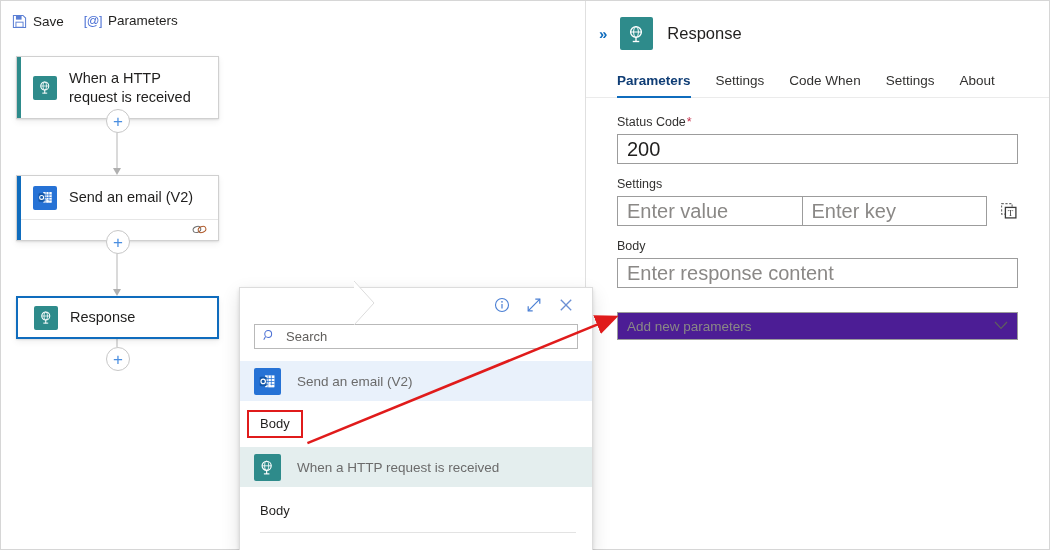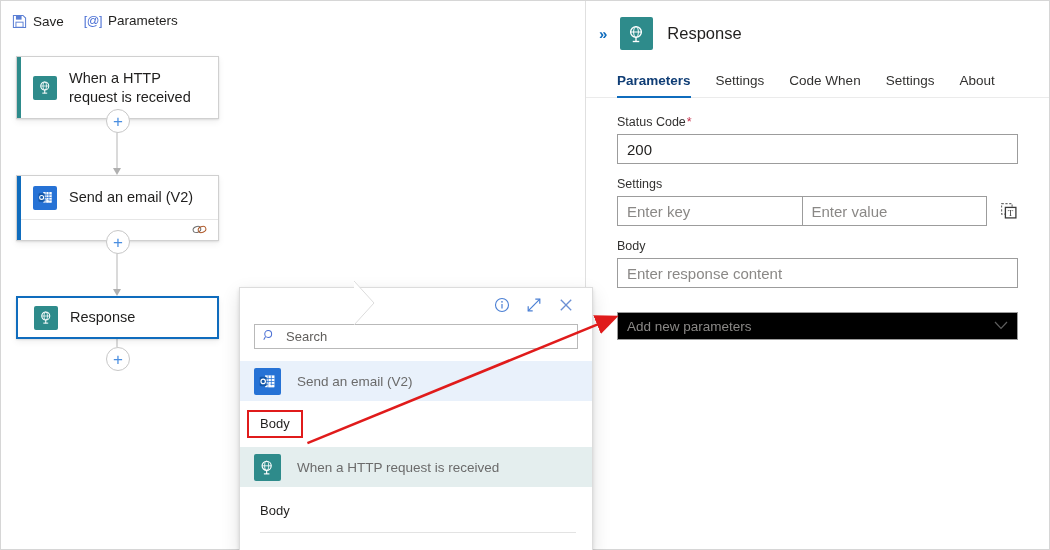--- a/index.html
+++ b/index.html
@@ -62,31 +62,31 @@
 
   .tabs{display:flex;gap:25px;padding:23px 0 0 31px;border-bottom:1px solid #ebebeb;margin:0 0 0 0;}
   .tab{font-size:13.5px;color:#323130;padding-bottom:9px;cursor:pointer;position:relative;}
   .tab.active{font-weight:bold;color:#0f3d75;}
   .tab.active::after{content:"";position:absolute;left:0;right:0;bottom:-1px;height:2.5px;background:#0f6cbd;}
 
   .form{padding:17px 31px 0 31px;}
   .flabel{font-size:12.5px;color:#323130;margin-bottom:5px;display:flex;gap:1px;align-items:center;}
   .req{color:#c4314b;font-size:12.5px;}
   .fld{width:100%;height:30px;border:1px solid #9c9c9c;box-sizing:border-box;
-    font-size:15px;color:#201f1e;padding:0 9px;display:flex;align-items:center;background:#fff;}
+    font-size:20px;color:#201f1e;padding:0 9px;display:flex;align-items:center;background:#fff;}
   .fld.ph{color:#8a8886;}
   .gap{height:13px;}
   .hdr-row{display:flex;align-items:center;gap:13px;}
   .hdr-inputs{display:flex;flex:1;}
   .hdr-inputs .fld{border-right:none;}
   .hdr-inputs .fld:last-child{border-right:1px solid #9c9c9c;}
   .txt-ico{width:18px;height:18px;flex:0 0 18px;cursor:pointer;}
   .addparam{margin-top:24px;width:100%;height:28px;border:1px solid #9c9c9c;box-sizing:border-box;
     display:flex;align-items:center;justify-content:space-between;padding:0 9px;
-    font-size:13.5px;color:#8a8886;cursor:pointer;background:#000000;}
+    font-size:13.5px;color:#8a8886;cursor:pointer;background:#4c1d95;}
   .chev{color:#595959;font-size:11px;}
 
   
   .popup{position:absolute;left:238px;top:286px;width:354px;height:264px;background:#fff;
     border:1px solid #dcdcdc;box-sizing:border-box;
     box-shadow:0 1.5px 4px rgba(0,0,0,.12),0 7px 18px rgba(0,0,0,.12);z-index:20;}
   .pop-head{height:34px;display:flex;align-items:center;justify-content:flex-end;gap:16px;padding-right:18px;}
   .pop-ico{color:#4a7fd4;cursor:pointer;display:flex;align-items:center;justify-content:center;}
   .search-wrap{margin:2px 14px 0 14px;height:25px;border:1px solid #b9b9b9;box-sizing:border-box;
     display:flex;align-items:center;gap:10px;padding:0 8px;background:#fff;}
@@ -244,22 +244,22 @@
         <span class="req">*</span>
       </div>
       <div class="fld">200</div>
 
       <div class="gap"></div>
       <div class="flabel">
         <span>Settings</span>
       </div>
       <div class="hdr-row">
         <div class="hdr-inputs">
+          <div class="fld ph" style="flex:1;">Enter value</div>
           <div class="fld ph" style="flex:1;">Enter key</div>
-          <div class="fld ph" style="flex:1;">Enter value</div>
         </div>
         <span class="txt-ico">
           <svg width="18" height="18" viewBox="0 0 18 18">
               <g stroke="#6b6b6b" stroke-width="1.1" fill="none" stroke-dasharray="2.2 1.6">
                 <rect x="1.6" y="1.6" width="10.5" height="10.5"></rect>
               </g>
               <rect x="5.4" y="5.4" width="10.5" height="10.5" fill="#fff" stroke="#3b3b3b" stroke-width="1.3"></rect>
               <text x="10.6" y="13.6" font-size="9" text-anchor="middle" fill="#3b3b3b" font-family="Liberation Serif, serif">T</text>
             </svg>
         </span>

